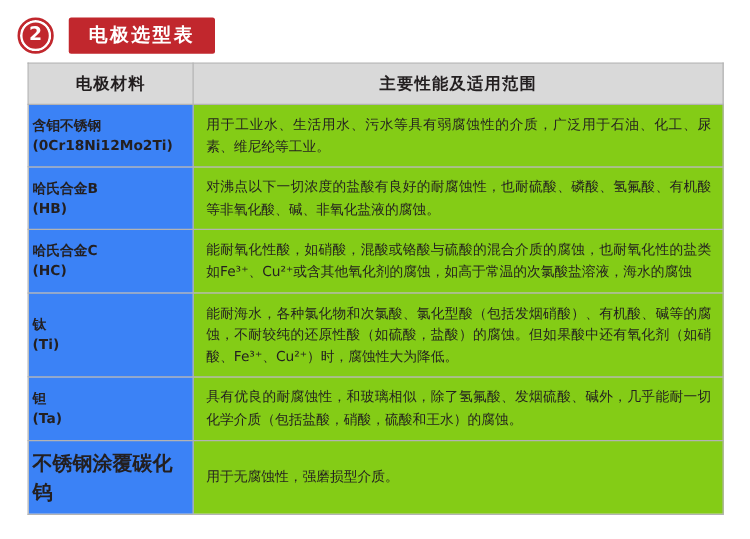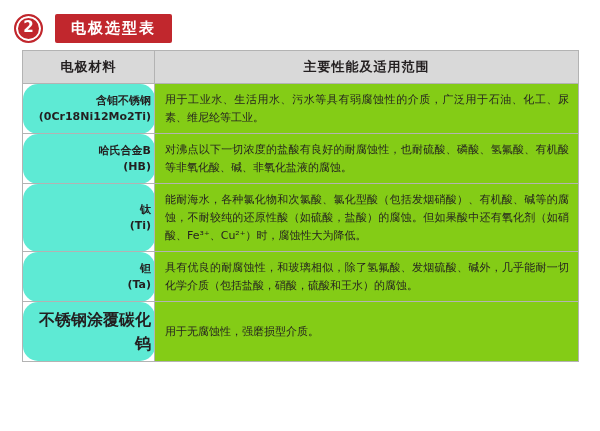--- a/index.html
+++ b/index.html
@@ -87,28 +87,27 @@
   table.spec thead th {
     background: #d9d9d9;
     font-size: 13px;
     font-weight: bold;
     letter-spacing: 1px;
     text-align: center;
     padding: 7px 4px;
     color: #231f20;
   }
   td.matcell {
-    background: #5eead4;
-    text-align: right;
+    background: #3b82f6;
+    text-align: left;
     font-size: 11px;
     font-weight: bold;
     line-height: 1.45;
     padding: 6px 3px;
     color: #231f20;
-    border-radius: 15px;
   }
   td.matcell.plain {
     font-size: 16px;
   }
   td.desc {
     background: #84cc16;
     font-size: 11px;
     line-height: 1.6;
     padding: 7px 9px 7px 10px;
     text-align: justify;
@@ -150,20 +149,27 @@
         </tr>
         <tr>
           <td class="matcell">
             <span>哈氏合金B</span>
             <span class="mat-line2">(HB)</span>
           </td>
           <td class="desc">对沸点以下一切浓度的盐酸有良好的耐腐蚀性，也耐硫酸、磷酸、氢氟酸、有机酸等非氧化酸、碱、非氧化盐液的腐蚀。</td>
         </tr>
         <tr>
           <td class="matcell">
+            <span>哈氏合金C</span>
+            <span class="mat-line2">(HC)</span>
+          </td>
+          <td class="desc">能耐氧化性酸，如硝酸，混酸或铬酸与硫酸的混合介质的腐蚀，也耐氧化性的盐类如Fe³⁺、Cu²⁺或含其他氧化剂的腐蚀，如高于常温的次氯酸盐溶液，海水的腐蚀</td>
+        </tr>
+        <tr>
+          <td class="matcell">
             <span>钛</span>
             <span class="mat-line2">(Ti)</span>
           </td>
           <td class="desc">能耐海水，各种氯化物和次氯酸、氯化型酸（包括发烟硝酸）、有机酸、碱等的腐蚀，不耐较纯的还原性酸（如硫酸，盐酸）的腐蚀。但如果酸中还有氧化剂（如硝酸、Fe³⁺、Cu²⁺）时，腐蚀性大为降低。</td>
         </tr>
         <tr>
           <td class="matcell">
             <span>钽</span>
             <span class="mat-line2">(Ta)</span>
           </td>

